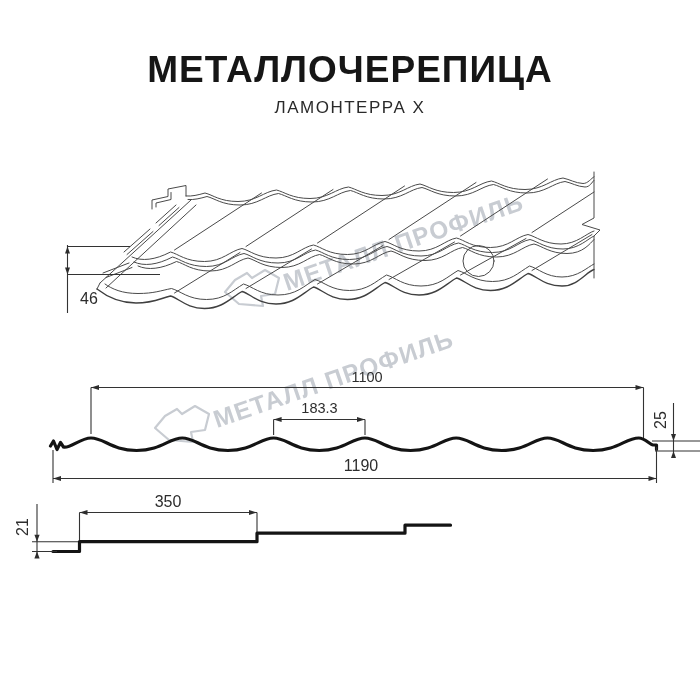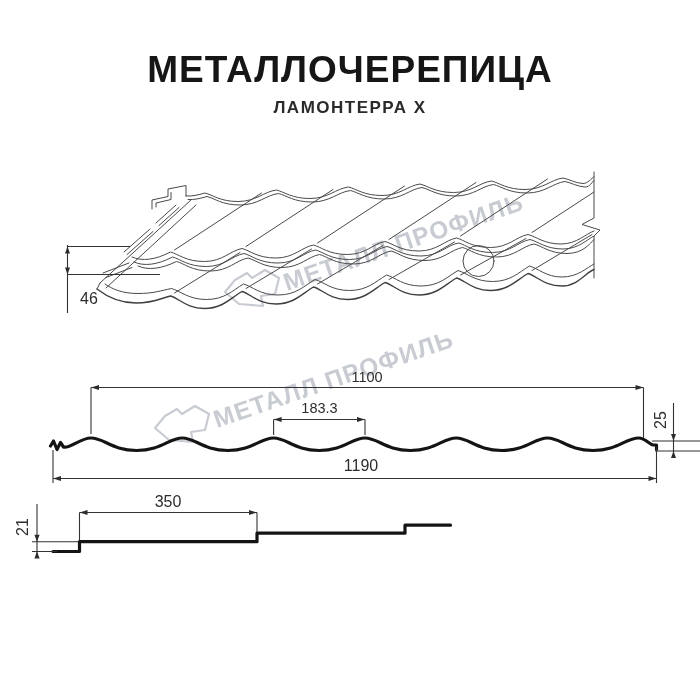--- a/index.html
+++ b/index.html
@@ -1,21 +1,21 @@
 <!DOCTYPE html>
 <html><head>
 <meta charset="utf-8">
 <style>
   html,body{margin:0;padding:0;background:#fff;}
   .page{position:relative;width:700px;height:700px;background:#ffffff;overflow:hidden;
         font-family:"Liberation Sans",sans-serif;}
   .title{position:absolute;top:50px;left:0;width:700px;text-align:center;
          font-size:37px;font-weight:700;letter-spacing:1px;color:#161616;line-height:1.1;}
   .subtitle{position:absolute;top:98px;left:0;width:700px;text-align:center;
-         font-size:17px;font-weight:700;letter-spacing:1.5px;color:#2a2a2a;}
+         font-size:17px;font-weight:400;letter-spacing:1.5px;color:#2a2a2a;}
   svg.drawing{position:absolute;left:0;top:0;width:700px;height:700px;}
   .thin{stroke:#4a4a4a;stroke-width:1;fill:none;stroke-linejoin:round;stroke-linecap:round;}
   .front{stroke:#404040;stroke-width:1.4;fill:none;stroke-linejoin:round;stroke-linecap:round;}
   .heavy{stroke:#141414;stroke-width:3.2;fill:none;stroke-linejoin:round;stroke-linecap:round;}
   .dimline{stroke:#333333;stroke-width:1.1;fill:none;stroke-linecap:butt;}
   .arrow{fill:#2d2d2d;stroke:none;}
   .dimtext{font-family:"Liberation Sans",sans-serif;font-size:14.5px;fill:#2d2d2d;}
   .dimtext-lg{font-family:"Liberation Sans",sans-serif;font-size:16px;fill:#2d2d2d;}
   .wm-logo{stroke:#c8ccd2;stroke-width:2.2;fill:none;stroke-linejoin:round;}
   .wm-text{font-family:"Liberation Sans",sans-serif;font-size:24.5px;font-weight:700;

